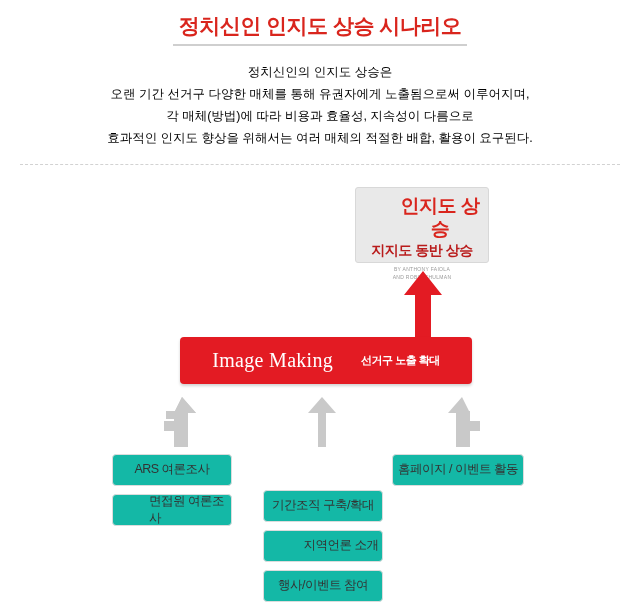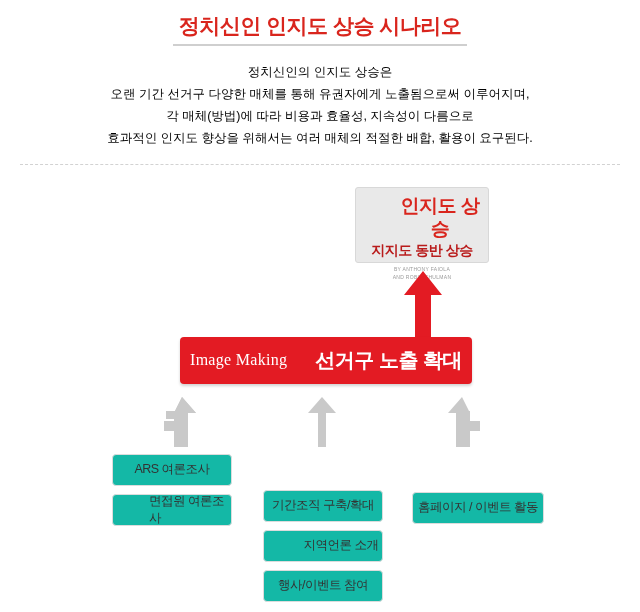--- a/index.html
+++ b/index.html
@@ -109,26 +109,26 @@
     background: #e31b23;
     border-radius: 4px;
     box-sizing: border-box;
     display: flex;
     align-items: center;
     justify-content: center;
     box-shadow: 0 2px 3px rgba(0,0,0,0.18);
   }
   .banner-en {
     font-family: "Liberation Serif", serif;
-    font-size: 16px;
+    font-size: 20px;
     color: #ffffff;
     letter-spacing: 0.3px;
   }
   .banner-kr {
-    font-size: 20px;
+    font-size: 11px;
     font-weight: bold;
     color: #ffffff;
     letter-spacing: -0.5px;
     margin-left: 28px;
   }
 
   
   .small-arrow {
     position: absolute;
     width: 34px;
@@ -149,21 +149,21 @@
     align-items: center;
     justify-content: center;
     font-size: 12.5px;
     color: #333333;
     letter-spacing: -0.5px;
     box-sizing: border-box;
   }
 
   .col1 { left: 112px; width: 120px; }
   .col2 { left: 263px; width: 120px; margin-top: 36px; }
-  .col3 { left: 412px; width: 132px; margin-top: 38px; }
+  .col3 { left: 392px; width: 132px; }
 
   .row1 { top: 289px; }
   .row2 { top: 329px; padding-left: 36px; }
   .row3 { top: 369px; }
 </style>
 </head>
 <body>
 
 <div class="header">
   <div class="title">정치신인 인지도 상승 시나리오</div>

